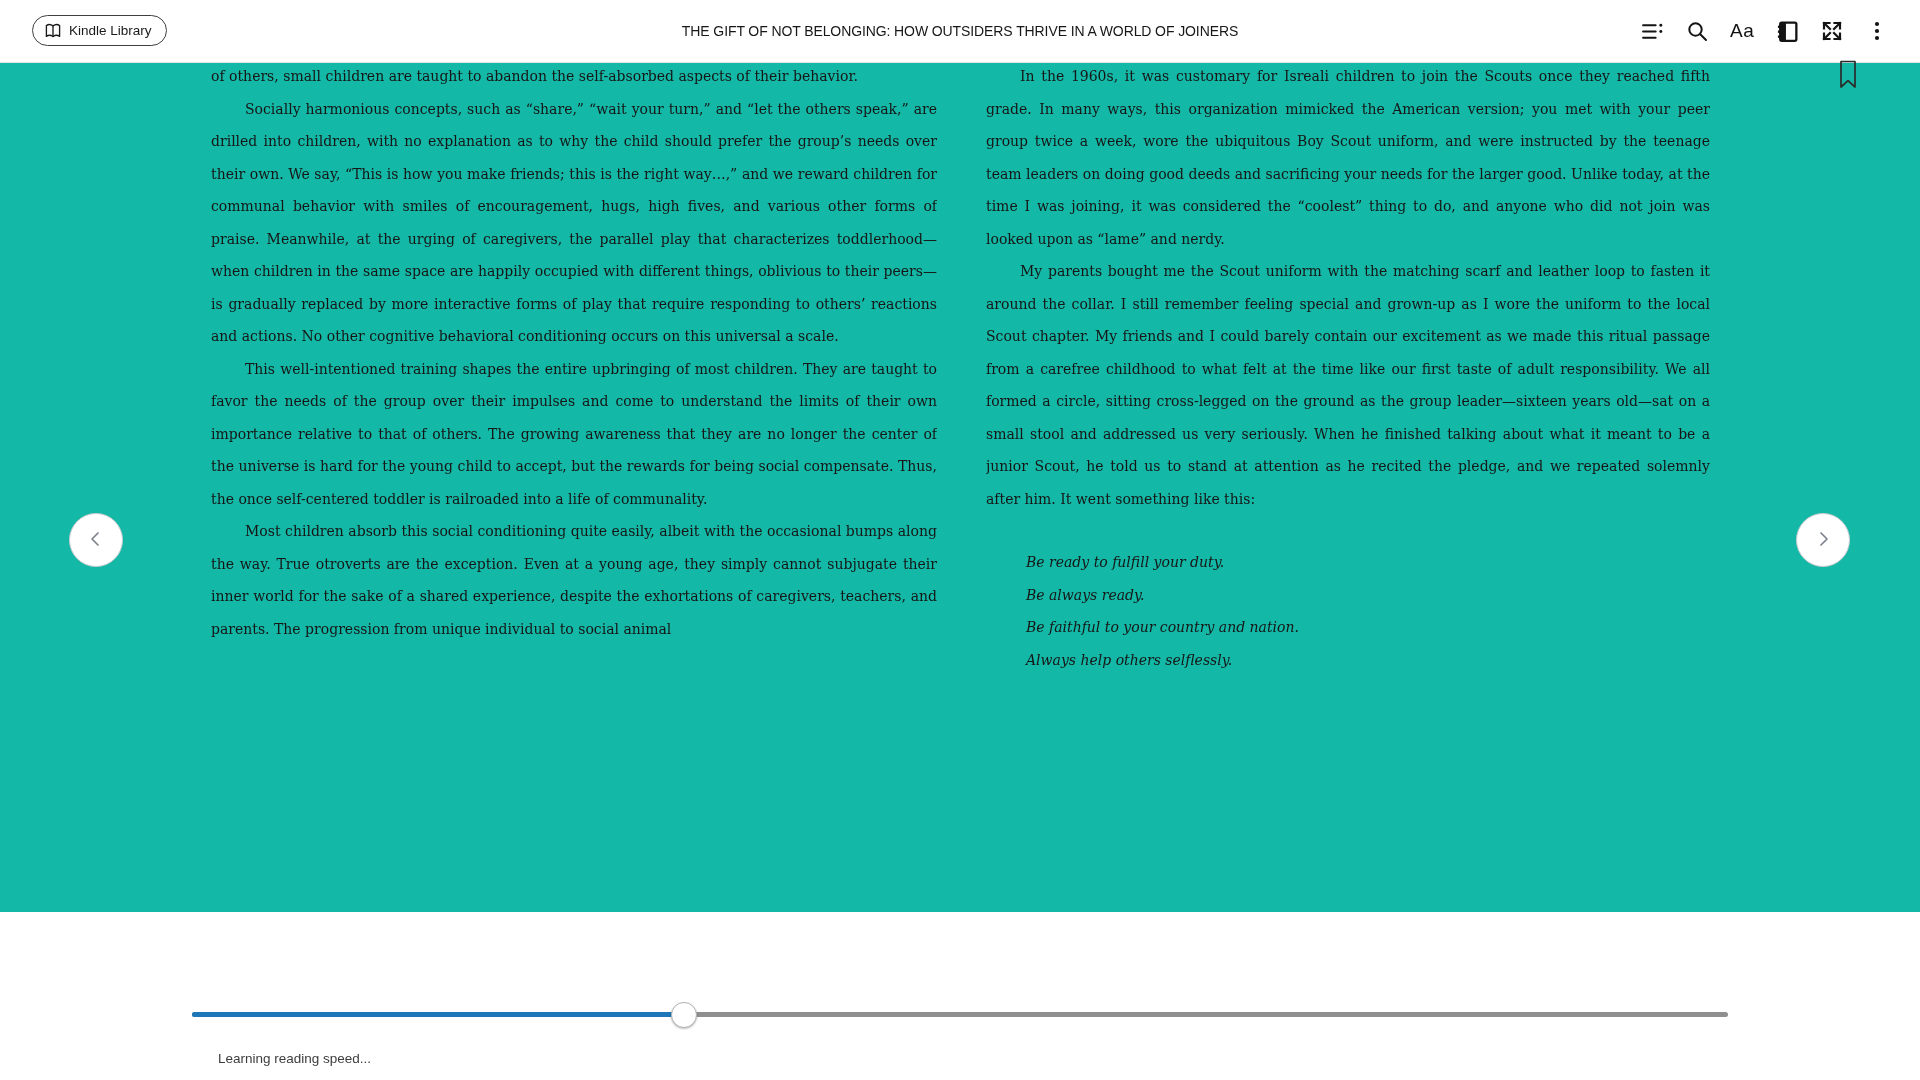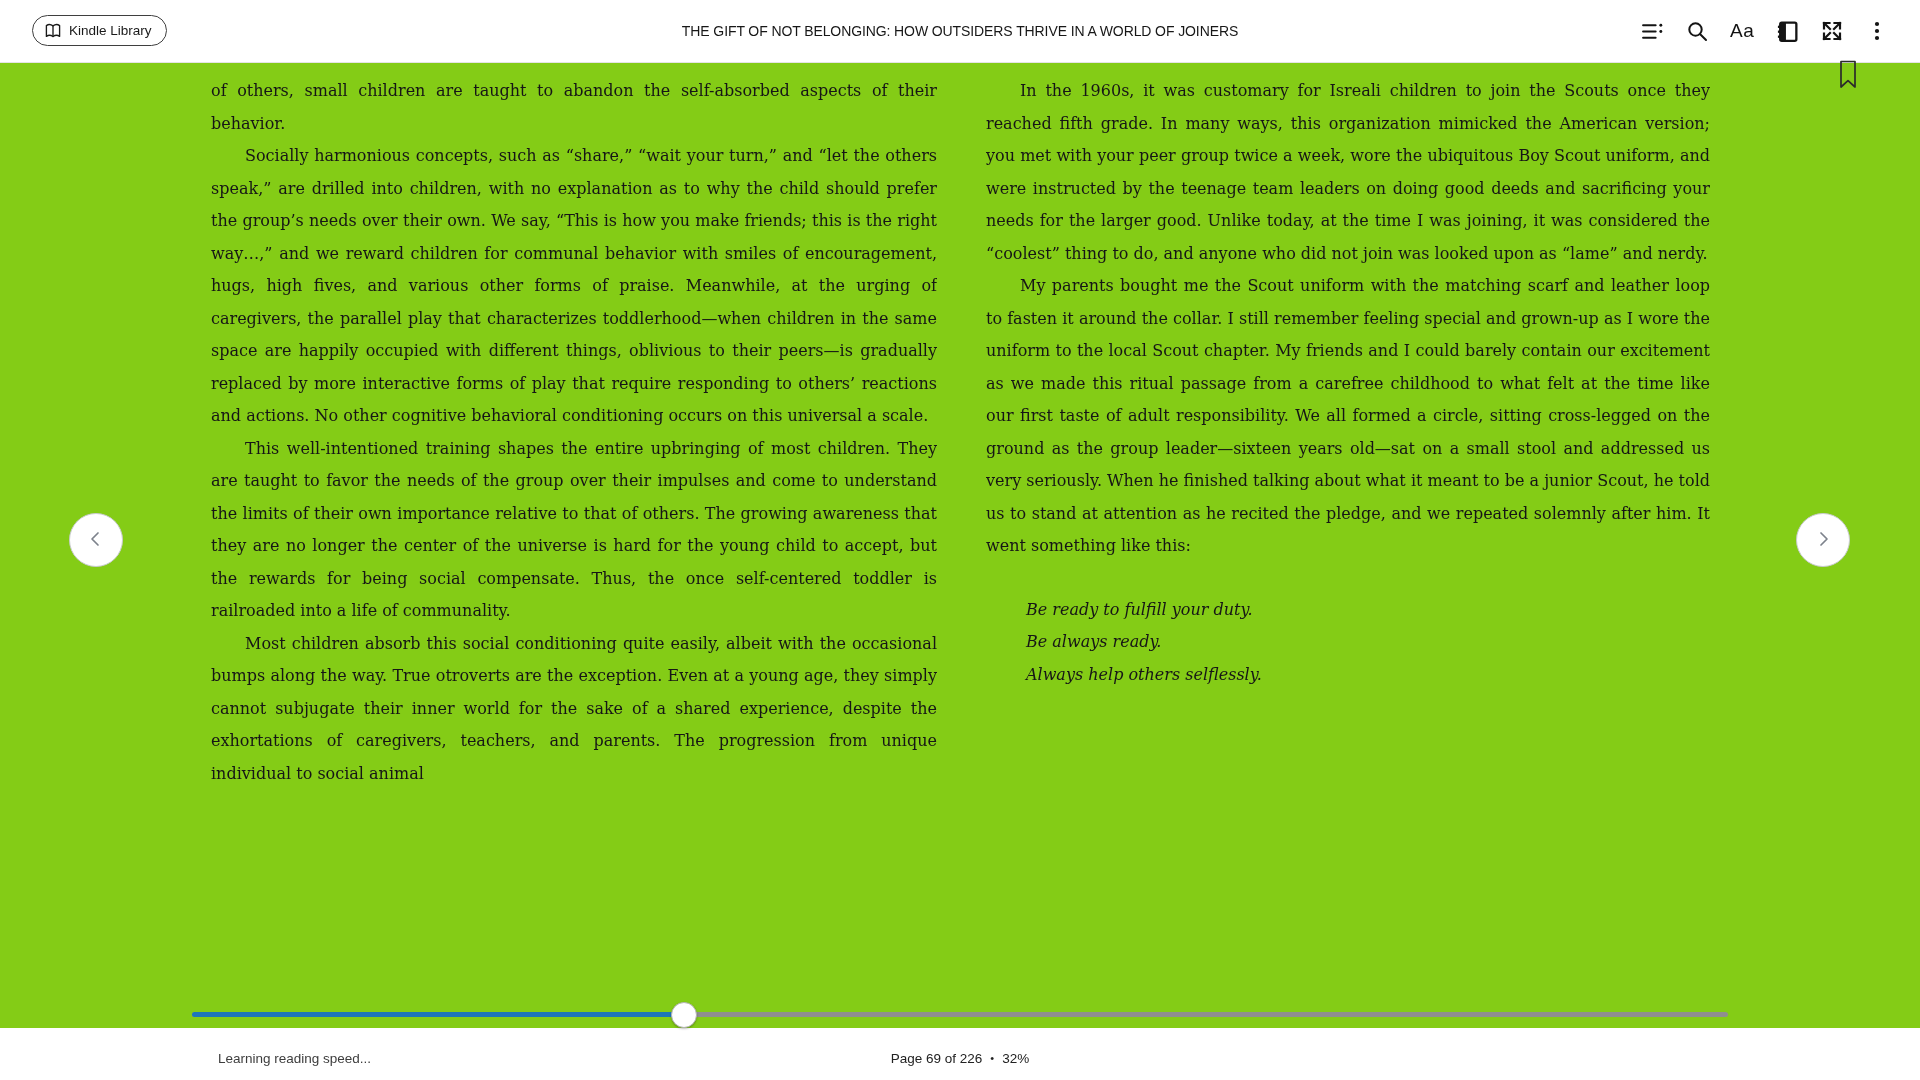--- a/index.html
+++ b/index.html
@@ -2,21 +2,21 @@
 <html><head>
 <meta charset="utf-8">
 <style>
   html, body {
     margin: 0; padding: 0;
     width: 1920px; height: 1080px;
     overflow: hidden;
     background: #ffffff;
     font-family: "Liberation Sans", sans-serif;
   }
-  .app { position: relative; width: 1920px; height: 1028px; background: #84cc16; }
+  .app { position: relative; width: 1920px; height: 912px; background: #14b8a6; }
 
   
   .toolbar {
     position: absolute; top: 0; left: 0; right: 0; height: 62px;
     background: #fff; border-bottom: 1px solid #e4e4e4;
   }
   .library-btn {
     position: absolute; left: 32px; top: 15px; height: 31px;
     display: flex; align-items: center; gap: 7px;
     padding: 0 14px 0 11px;
@@ -38,23 +38,23 @@
   }
   .tb-btn svg { display: block; }
   .aa-label { font-size: 19px; color: #121212; font-weight: 500; letter-spacing: 0.5px; }
 
   .bookmark {
     position: absolute; right: 61px; top: 60px; width: 22px; height: 30px; cursor: pointer;
   }
 
   
   .column {
-    position: absolute; top: 75px;
+    position: absolute; top: 60px;
     font-family: "DejaVu Serif", serif;
-    font-size: 16px; line-height: 32.5px; color: #161616;
+    font-size: 14px; line-height: 32.5px; color: #161616;
     text-align: justify;
     max-height: 932px; overflow: hidden;
   }
   #left-column  { left: 211px; width: 726px; }
   #right-column { left: 986px; width: 724px; }
   .column p { margin: 0; }
   .column p.indent { text-indent: 34px; }
   .pledge { margin-top: 31px; padding-left: 40px; font-style: italic; text-align: left; }
 
   
@@ -185,20 +185,21 @@
       <p class="para indent">Most children absorb this social conditioning quite easily, albeit with the occasional bumps along the way. True otroverts are the exception. Even at a young age, they simply cannot subjugate their inner world for the sake of a shared experience, despite the exhortations of caregivers, teachers, and parents. The progression from unique individual to social animal</p>
     </div>
   <div class="column" id="right-column">
     <div id="right-paras">
         <p class="para indent">In the 1960s, it was customary for Isreali children to join the Scouts once they reached fifth grade. In many ways, this organization mimicked the American version; you met with your peer group twice a week, wore the ubiquitous Boy Scout uniform, and were instructed by the teenage team leaders on doing good deeds and sacrificing your needs for the larger good. Unlike today, at the time I was joining, it was considered the “coolest” thing to do, and anyone who did not join was looked upon as “lame” and nerdy.</p>
         <p class="para indent">My parents bought me the Scout uniform with the matching scarf and leather loop to fasten it around the collar. I still remember feeling special and grown-up as I wore the uniform to the local Scout chapter. My friends and I could barely contain our excitement as we made this ritual passage from a carefree childhood to what felt at the time like our first taste of adult responsibility. We all formed a circle, sitting cross-legged on the ground as the group leader—sixteen years old—sat on a small stool and addressed us very seriously. When he finished talking about what it meant to be a junior Scout, he told us to stand at attention as he recited the pledge, and we repeated solemnly after him. It went something like this:</p>
       </div>
     <div class="pledge" id="pledge-block">
         <div>Be ready to fulfill your duty.</div>
         <div>Be always ready.</div>
+        <div>Be faithful to your country and nation.</div>
         <div>Always help others selflessly.</div>
       </div>
   </div>
 
   <button class="nav-arrow nav-prev">
     <span>
       <svg width="22" height="22" viewBox="0 0 22 22" fill="none" stroke="#7d828c" stroke-width="1.7" stroke-linecap="round" stroke-linejoin="round">
         <polyline points="13,5 7,11 13,17"></polyline>
       </svg>
     </span>
@@ -210,17 +211,14 @@
       </svg>
     </span>
   </button>
 
   <div class="progress-track">
     <div class="progress-fill" id="progress-fill" style="width: 32%; background: rgb(29, 119, 185);"></div>
     <div class="progress-knob" id="progress-knob" style="left: 32%;"></div>
   </div>
 
   <div class="footer-left">Learning reading speed...</div>
-  <div class="footer-center">
-    <span>Page 69 of 226</span><span class="sep">•</span><span>32%</span>
-  </div>
 
 </div>
 
 </body></html>

